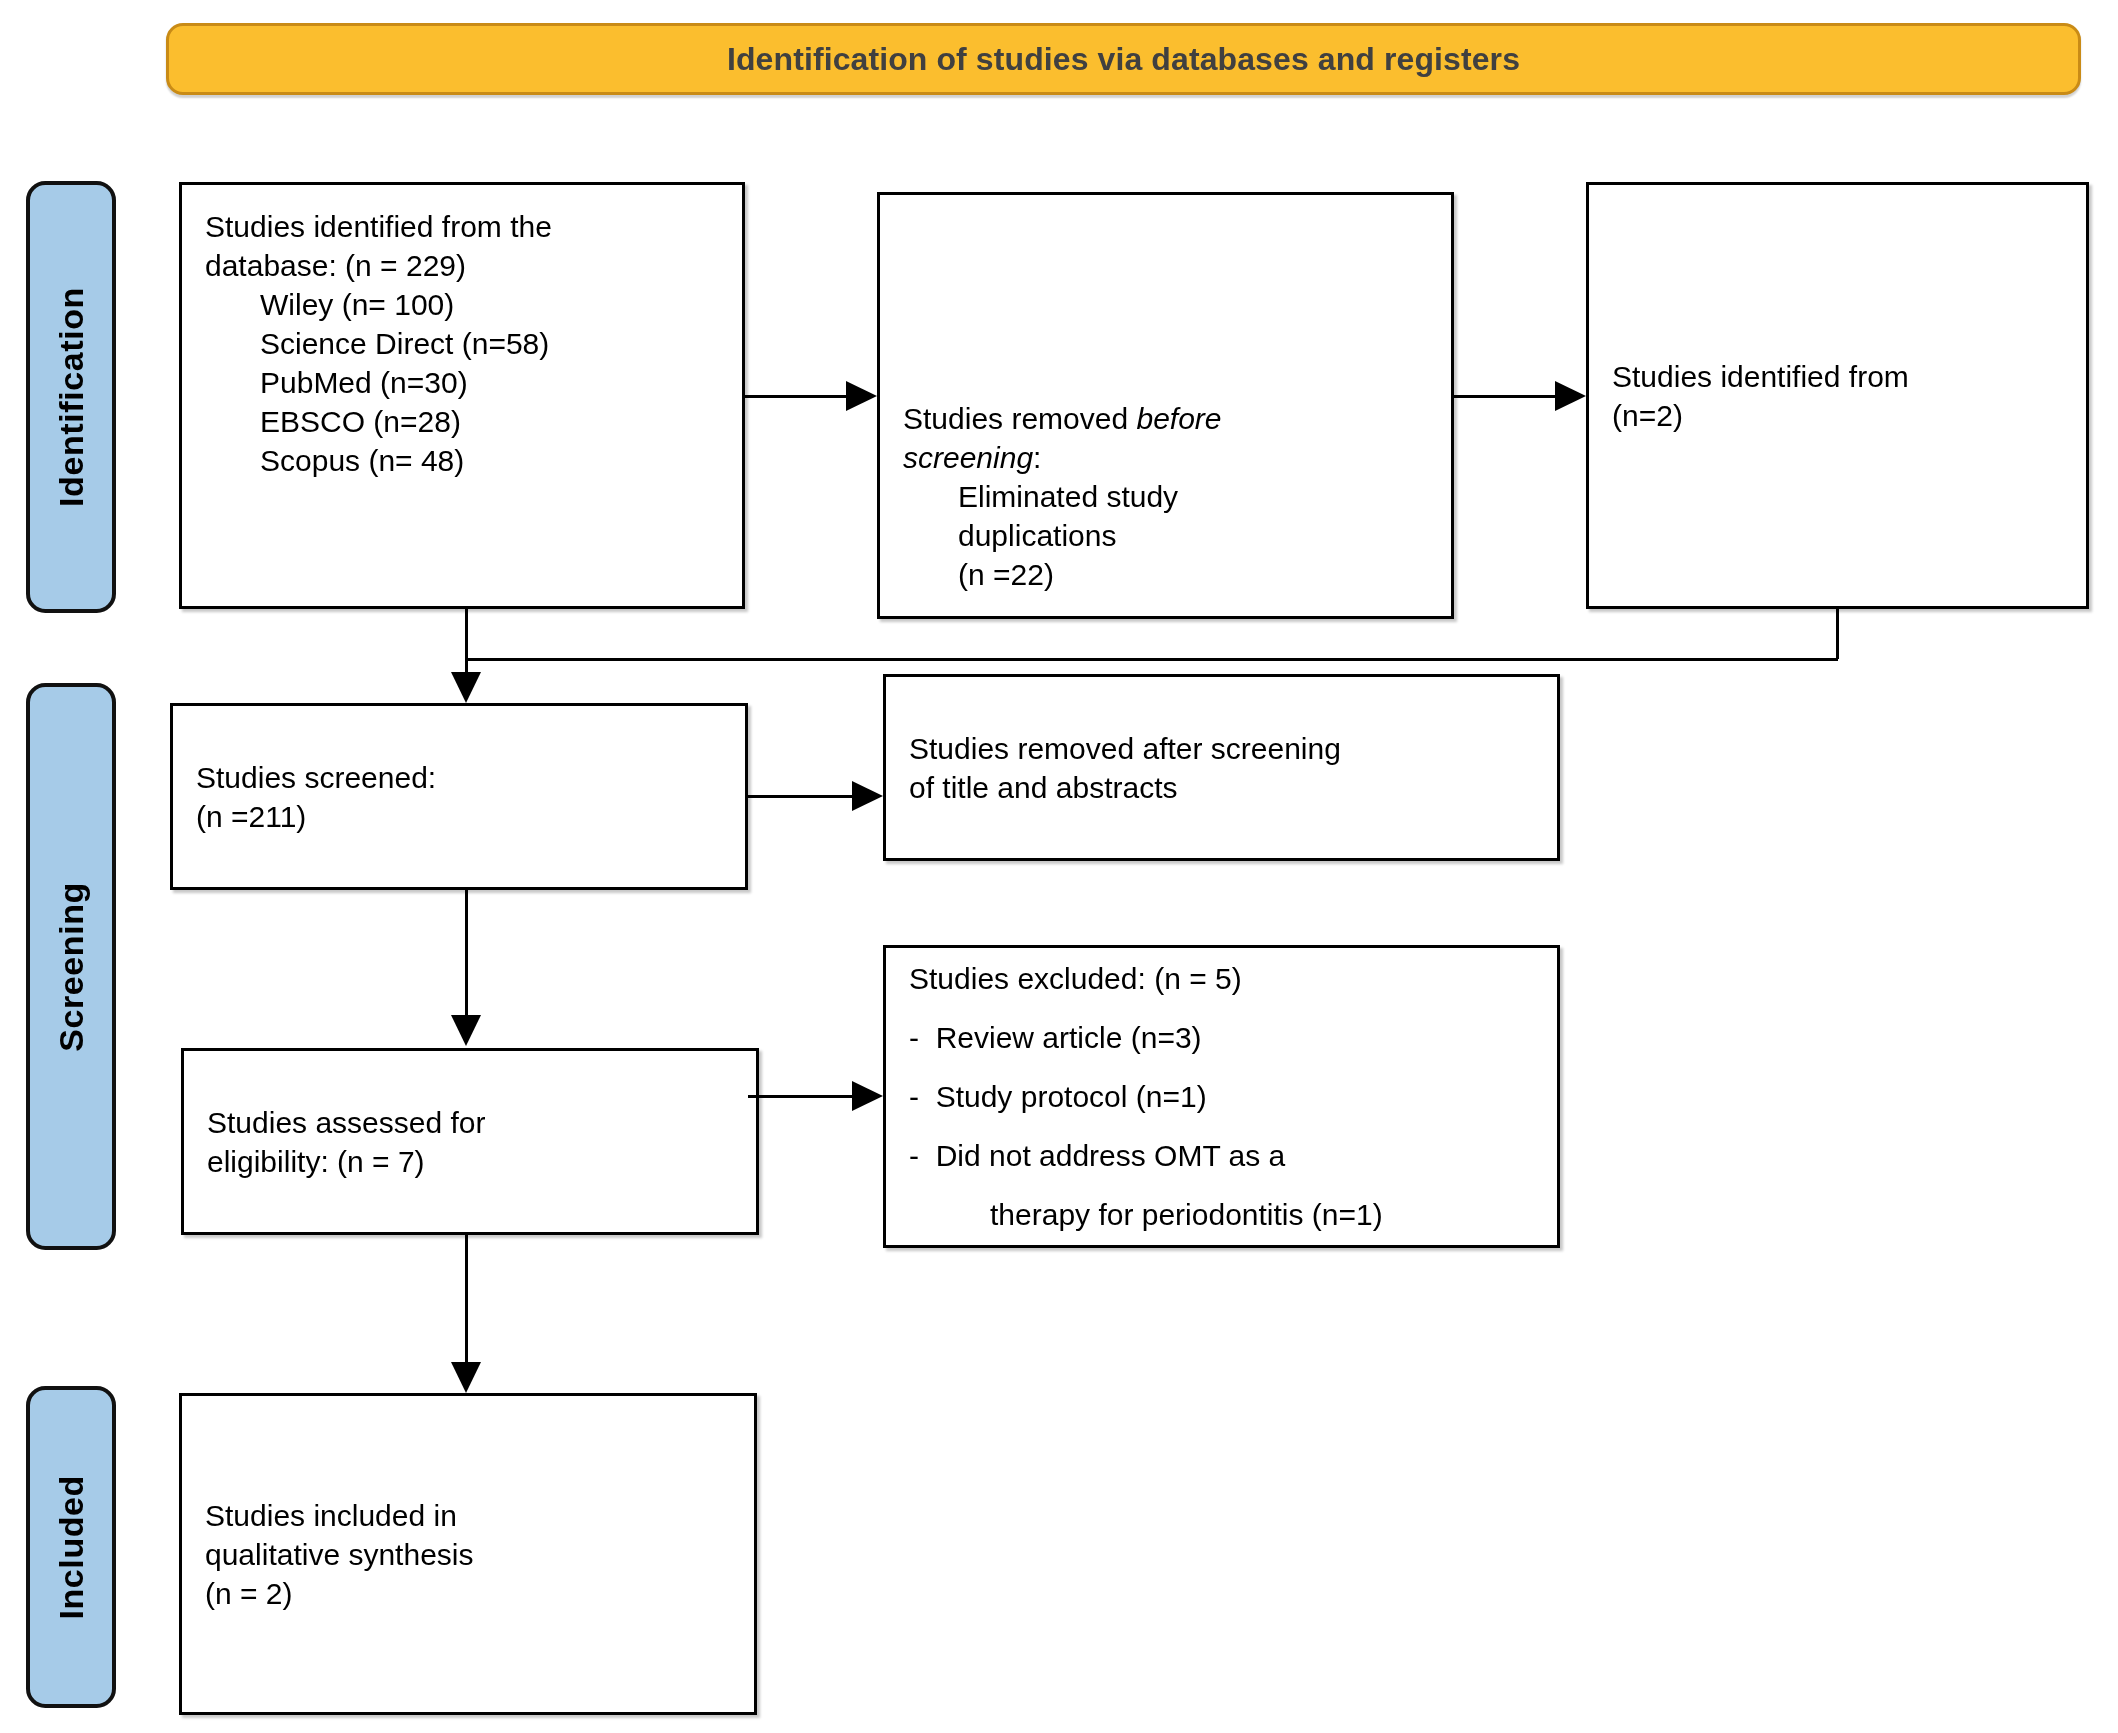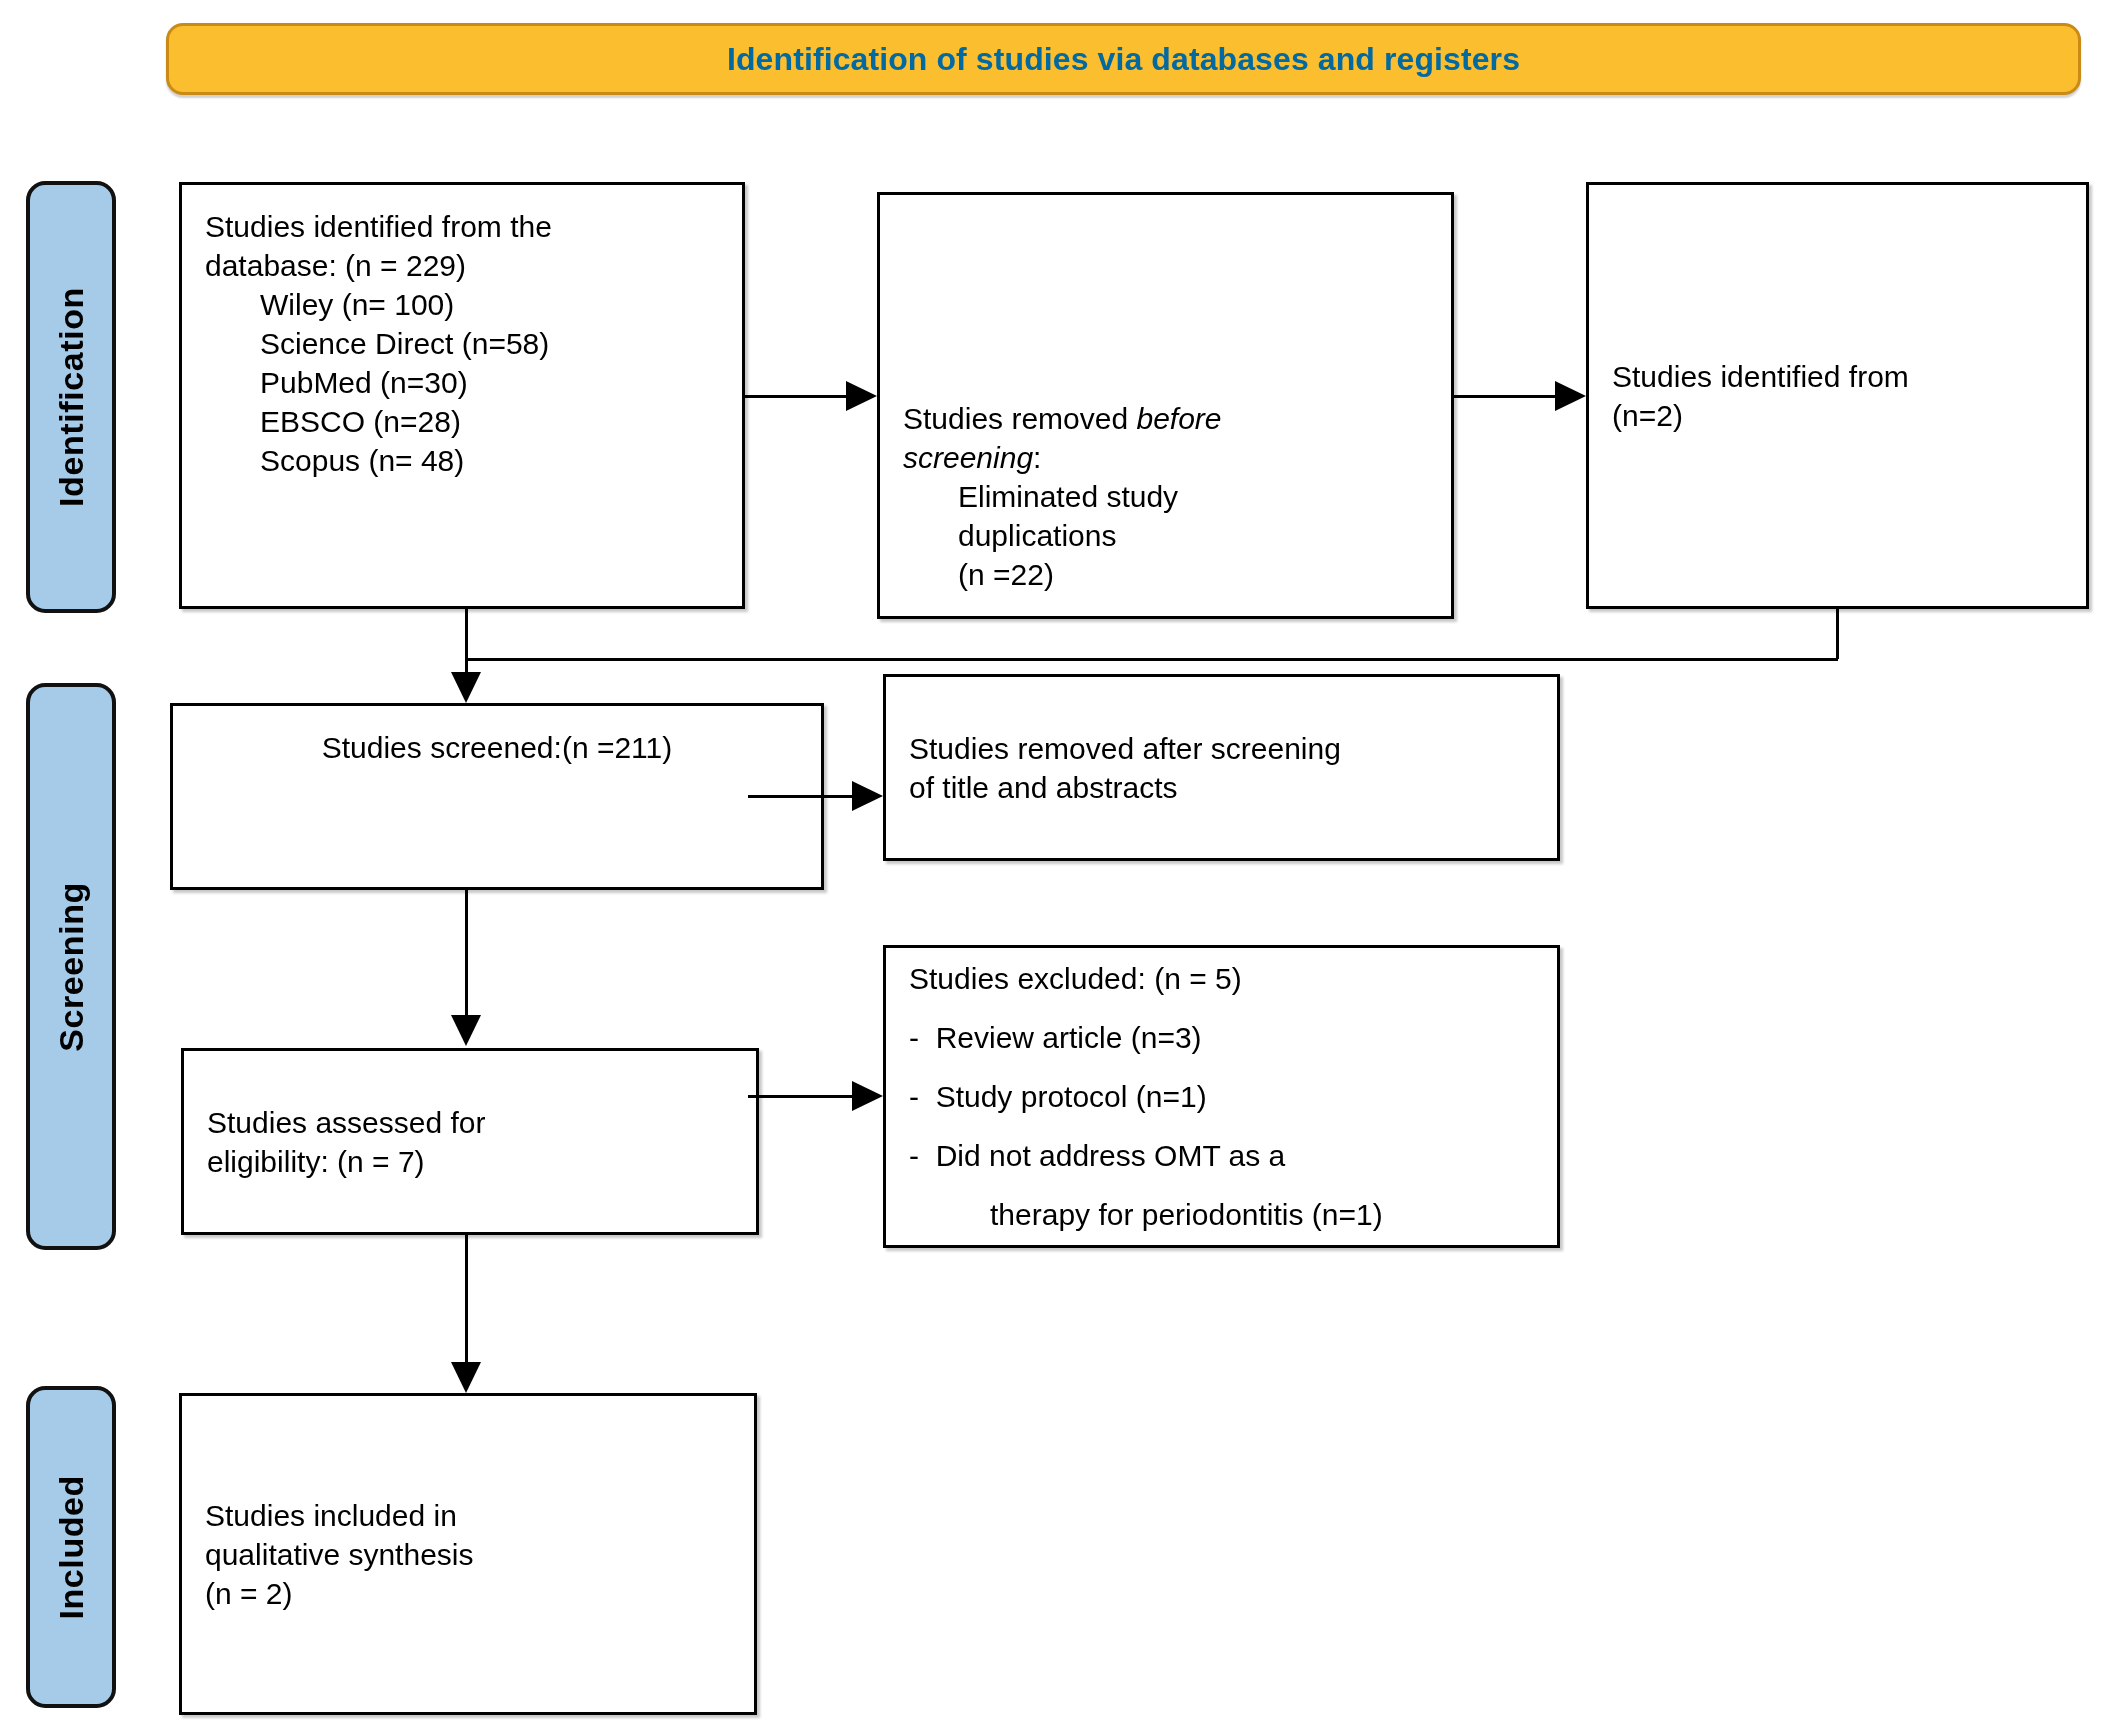--- a/index.html
+++ b/index.html
@@ -30,21 +30,21 @@
     border-radius: 17px;
     box-sizing: border-box;
     display: flex;
     align-items: center;
     justify-content: center;
     box-shadow: 0 2.6px 1.9px rgba(0,0,0,0.18);
   }
   .banner-text {
     font-size: 32px;
     font-weight: bold;
-    color: #0369a1;
+    color: #404040;
     letter-spacing: 0.1px;
     text-align: center;
   }
 
   
   .stage-bar {
     position: absolute;
     background: #A6CBE8;
     border: 4.5px solid #111111;
     border-radius: 19.3px;
@@ -83,22 +83,22 @@
     white-space: pre-wrap;
   }
   .box p.indent  { padding-left: 55px; }
   .box p.bullet  { padding-left: 26px; text-indent: -26px; }
 
   #box-identified-db   { left: 179px;  top: 182px;  width: 566px;  height: 427px; }
   #box-removed-before  { left: 877px; top: 182px;  width: 577px;  height: 427px;
                           display: flex; flex-direction: column; justify-content: flex-end; padding-top: 50px; margin-top: 10px; }
   #box-manual-search   { left: 1586px; top: 182px;  width: 503px;  height: 427px;
                           display: flex; flex-direction: column; justify-content: center; }
-  #box-screened        { left: 170px;  top: 703px; width: 654px;  height: 187px;
-                          display: flex; flex-direction: row; justify-content: center; }
+  #box-screened        { left: 170px;  top: 703px; width: 578px;  height: 187px;
+                          display: flex; flex-direction: column; justify-content: center; }
   #box-removed-after   { left: 883px; top: 674px; width: 677px; height: 187px;
                           display: flex; flex-direction: column; justify-content: center; }
   #box-eligibility     { left: 170px;  top: 1048px; width: 578px;  height: 187px;
                           display: flex; flex-direction: column; justify-content: center; margin-left: 11px; }
   #box-excluded        { left: 883px; top: 945px; width: 677px; height: 303px;
                           display: flex; flex-direction: column; justify-content: center; gap: 20px; }
   #box-included-final  { left: 179px;  top: 1393px; width: 578px;  height: 322px;
                           display: flex; flex-direction: column; justify-content: center; }
 
   

